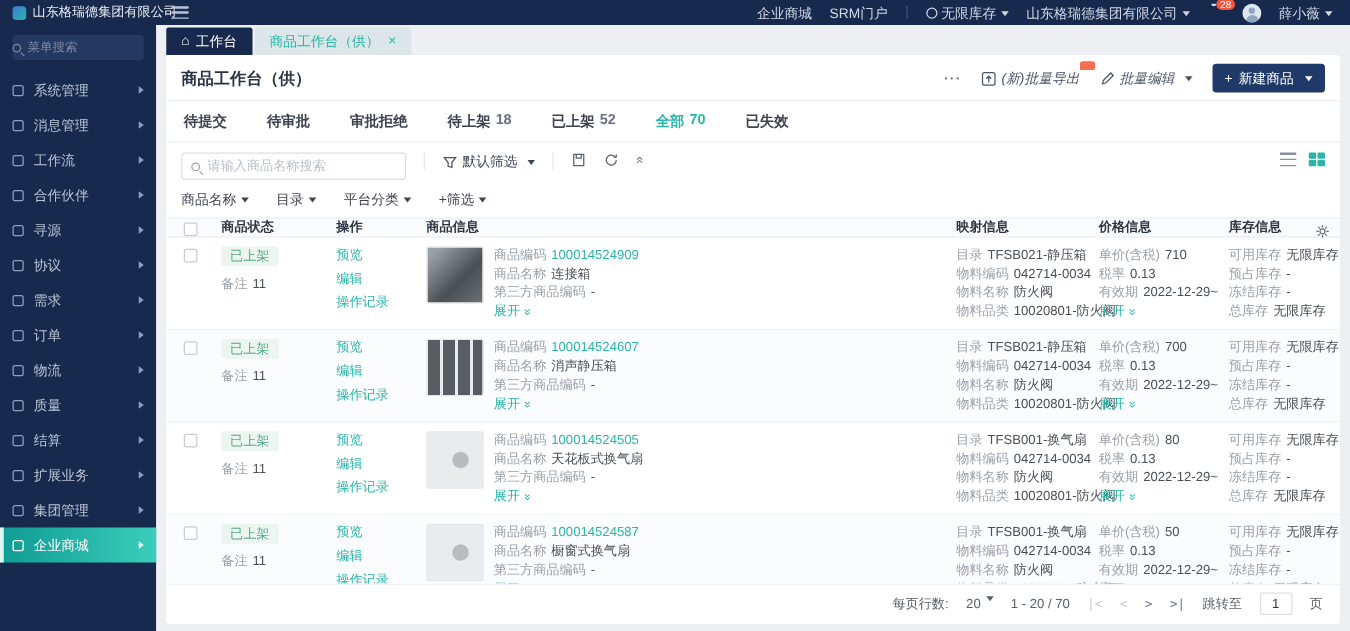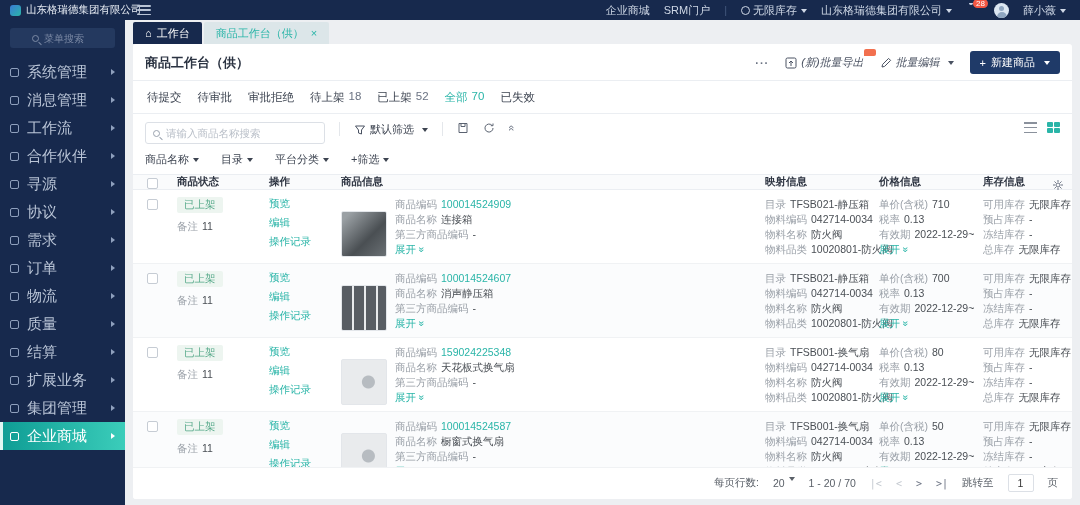--- a/index.html
+++ b/index.html
@@ -23,26 +23,26 @@
   .bell-badge { position:absolute; top:-4px; right:-8px; background:#F25643; color:#fff; font-size:8px; line-height:9px; padding:0 3px; border-radius:5px; }
   .avatar { width:15px; height:15px; border-radius:50%; background:#dce7f2; position:relative; overflow:hidden; cursor:pointer; }
   .avatar:before { content:""; position:absolute; top:3px; left:5px; width:5px; height:5px; border-radius:50%; background:#8fa6c0; }
   .avatar:after { content:""; position:absolute; top:9px; left:2.5px; width:10px; height:6px; border-radius:5px 5px 0 0; background:#8fa6c0; }
 
   
   .shell { display:flex; height:485px; }
 
   
   .sidebar { width:125px; flex:0 0 125px; background:#17294D; color:#b9c4d6; padding-top:8px; }
-  .side-search { margin:0 10px 10px; height:20px; background:#24395F; border-radius:3px; display:flex; align-items:center; gap:5px; padding:0 22px; }
+  .side-search { margin:0 10px 10px; height:20px; background:#24395F; border-radius:3px; display:flex; align-items:center; gap:5px; padding:0 0; }
   .side-search input { background:transparent; border:0; outline:0; width:80px; color:#cfd8e6; font-size:10px; }
   .side-search input::placeholder { color:#7c8aa5; }
   .mag { display:inline-block; width:7px; height:7px; border:1px solid #7c8aa5; border-radius:50%; position:relative; flex:0 0 7px; }
   .mag:after { content:""; position:absolute; width:4px; height:1px; background:#7c8aa5; transform:rotate(45deg); left:5px; top:7px; }
-  .nav-item { height:28px; display:flex; align-items:center; padding:0 10px; font-size:15px; cursor:pointer; position:relative; }
+  .nav-item { height:28px; display:flex; align-items:center; padding:0 10px; font-size:11px; cursor:pointer; position:relative; }
   .nav-icon { width:9px; height:9px; border:1px solid #8fa0bd; border-radius:2px; margin-right:8px; flex:0 0 9px; }
   .nav-label { flex:1; white-space:nowrap; }
   .arrow-r { width:0; height:0; border-top:3px solid transparent; border-bottom:3px solid transparent; border-left:4px solid #8fa0bd; }
   .nav-item.active { background:linear-gradient(90deg,#0E9C94,#3BCDBA); color:#fff; }
   .nav-item.active .nav-icon { border-color:#fff; }
   .nav-item.active .arrow-r { border-left-color:#fff; }
   .nav-item.active:before { content:""; position:absolute; left:0; top:0; bottom:0; width:3px; background:#dff7f3; }
 
   
   .main { flex:1; display:flex; flex-direction:column; background:#EDEFF2; }
@@ -58,21 +58,21 @@
   .title-row { display:flex; align-items:center; padding:7px 12px 6px; }
   .page-title { font-size:13px; font-weight:bold; color:#2b3342; }
   .title-actions { margin-left:auto; display:flex; align-items:center; gap:16px; font-size:11px; color:#4a5262; }
   .more-dots { letter-spacing:1px; color:#6a7282; cursor:pointer; font-weight:bold; }
   .act-btn { display:flex; align-items:center; gap:4px; cursor:pointer; position:relative;font-style:italic; }
   .new-tag { position:absolute; top:-6px; right:-12px; width:12px; height:7px; background:#F2704F; border-radius:2px 2px 2px 0; }
   .primary-btn { background:#1F3A68; color:#fff; border-radius:3px; padding:4px 10px; display:flex; align-items:center; gap:5px; cursor:pointer; }
   .primary-btn .caret { border-top-color:#fff; }
   .divider { height:1px; background:#EBEEF2; }
 
-  .stabs { display:flex; align-items:center; gap:16px; padding:9px 14px 8px; font-size:11.5px; color:#3c4350; border-bottom:1px solid #EBEEF2; }
+  .stabs { display:flex; align-items:center; gap:32px; padding:9px 14px 8px; font-size:11.5px; color:#3c4350; border-bottom:1px solid #EBEEF2;font-weight:bold; }
   .stab { cursor:pointer; display:flex; gap:4px; }
   .stab .cnt { color:#6a7282; }
   .stab.active, .stab.active .cnt { color:#2AB5A8; }
 
   .tool-row { display:flex; align-items:flex-start; padding:8px 12px 4px; gap:14px; }
   .search-box { width:180px; height:22px; border:1px solid #DCE0E6; border-radius:3px; display:flex; align-items:center; gap:6px; padding:0 7px; }
   .search-box .mag { border-color:#9aa2ae; }
   .search-box .mag:after { background:#9aa2ae; }
   .search-box input { border:0; outline:0; flex:1; font-size:10.5px; color:#333; }
   .search-box input::placeholder { color:#b9bfc8; }
@@ -95,21 +95,21 @@
   .thead { background:#FAFBFC; border-bottom:1px solid #EBEEF2; height:22px; align-items:center; font-size:10.5px; font-weight:bold; color:#2e3542; position:relative; }
   .thead .gear { position:absolute; right:8px; top:4px; cursor:pointer; }
   .row { border-bottom:1px solid #F0F2F4; padding-top:7px; padding-bottom:6px; font-size:10.5px; }
   .row:nth-child(odd) { background:#FBFCFD; }
   .cb { width:11px; height:11px; border:1px solid #C6CCD4; border-radius:2px; background:#fff; cursor:pointer; margin-top:2px; }
   .badge { display:inline-block; background:#EDF5F0; color:#56A989; padding:1px 7px; border-radius:2px; font-size:10.5px; }
   .note-line { margin-top:7px; color:#9aa0a8; }
   .note-line b { color:#4a4f55; font-weight:normal; margin-left:4px; }
   .ops { display:flex; flex-direction:column; gap:5px; }
   .tlink { color:#2AB5A8; cursor:pointer; white-space:nowrap; }
-  .prod-cell { display:flex; gap:8px;align-items:flex-end; }
+  .prod-cell { display:flex; gap:8px; }
   .thumb { width:46px; height:46px; border:1px solid #E3E6EA; border-radius:2px; flex:0 0 46px; }
   .thumb.t1 { background:linear-gradient(135deg,#9aa0a4 10%,#4a4f53 60%,#6a7074); }
   .thumb.t2 { background:repeating-linear-gradient(90deg,#585d63 0 10px,#e8eaec 10px 12px); }
   .thumb.t3, .thumb.t4 { background:radial-gradient(circle at 60% 50%, #b7bcc1 0 6px, #e9ebed 7px); }
   .plines div, .klines div, .slines div { line-height:15px; white-space:nowrap; }
   .lab { color:#9aa0a8; margin-right:4px; }
   .val { color:#4a4f55; }
   .code { color:#2AB5A8; cursor:pointer; }
   .expand { color:#2AB5A8; cursor:pointer; display:inline-flex; align-items:center; gap:3px; }
   .expand .dbl { display:inline-block; transform:rotate(90deg); font-size:10px; }
@@ -470,21 +470,21 @@
           <span><span class="badge">已上架</span>
             <div class="note-line"><span>备注</span><b>11</b></div></span>
           <span class="ops">
             <span class="tlink">预览</span>
             <span class="tlink">编辑</span>
             <span class="tlink">操作记录</span>
           </span>
           <span class="prod-cell">
             <span class="thumb t3"></span>
             <span class="plines">
-              <div><span class="lab">商品编码</span><span class="code">159024225348</span></div>
+              <div><span class="lab">商品编码</span><span class="code">100014524505</span></div>
               <div><span class="lab">商品名称</span><span class="val">天花板式换气扇</span></div>
               <div><span class="lab">第三方商品编码</span><span class="val">-</span></div>
               <div><span class="expand">
                     <span>展开</span>
                     <span class="dbl">»</span>
                   </span></div>
             </span>
           </span>
           <span class="klines">
             <div><span class="lab">目录</span><span class="val">TFSB001-换气扇</span></div>

